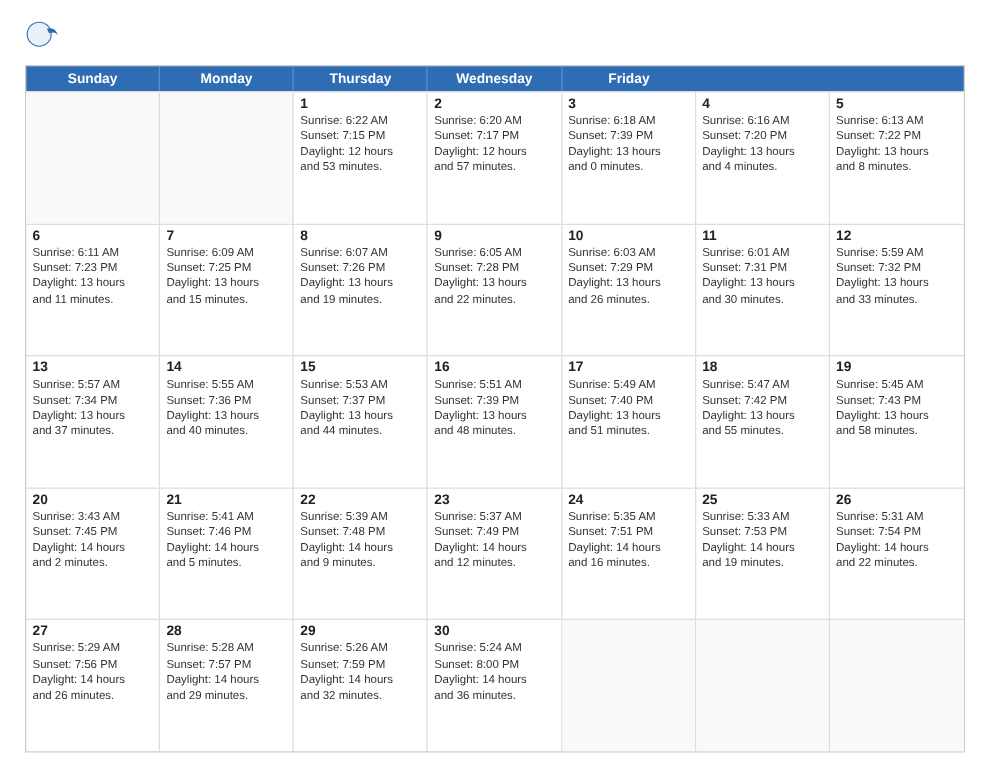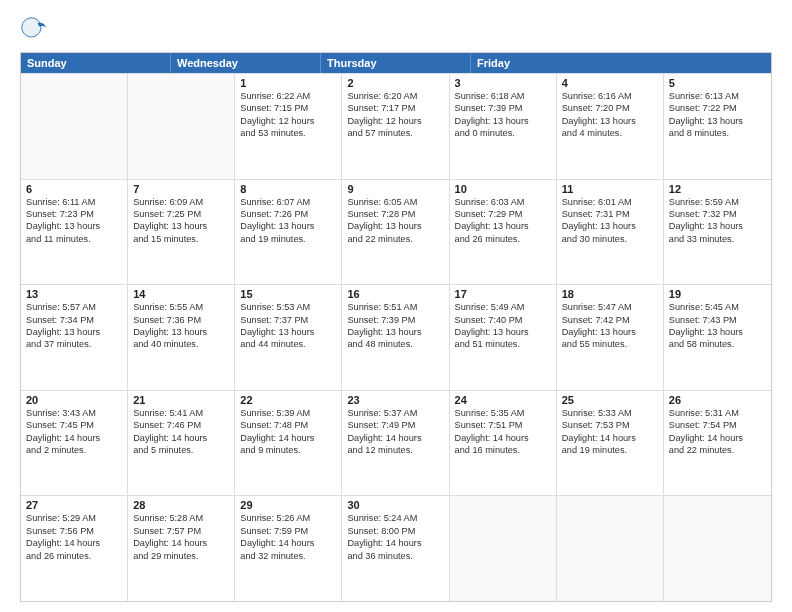--- a/index.html
+++ b/index.html
@@ -54,22 +54,23 @@
       color: #555;
     }
     .calendar {
       flex: 1;
       display: flex;
       flex-direction: column;
       border: 1px solid #ccc;
     }
     .cal-header {
       display: grid;
-      grid-template-columns: repeat(5, 1fr);
+      grid-template-columns: repeat(7, 1fr);
       background: #2e6db4;
+      text-align: center;
     }
     .cal-header-cell {
       color: white;
       font-size: 11px;
       font-weight: bold;
       padding: 4px 6px;
       border-right: 1px solid #5a8fd0;
     }
     .cal-header-cell:last-child { border-right: none; }
     .cal-body {
@@ -122,22 +123,23 @@
     </div>
     <div class="title-block">
       <div class="main-title"></div>
       <div class="subtitle"></div>
     </div>
   </div>
 
   <div class="calendar">
     <div class="cal-header">
     <div class="cal-header-cell">Sunday</div>
+        <div class="cal-header-cell">Monday</div>
+        <div class="cal-header-cell">Thursday</div>
         <div class="cal-header-cell">Wednesday</div>
-        <div class="cal-header-cell">Thursday</div>
         <div class="cal-header-cell">Friday</div>
       </div>
     <div class="cal-body">
     <div class="cal-row">
           <div class="cal-cell empty"></div>
           <div class="cal-cell empty"></div>
           <div class="cal-cell">
             <span class="day-num">1</span>
             <span class="cell-line">Sunrise: 6:22 AM</span>
             <span class="cell-line">Sunset: 7:15 PM</span>

